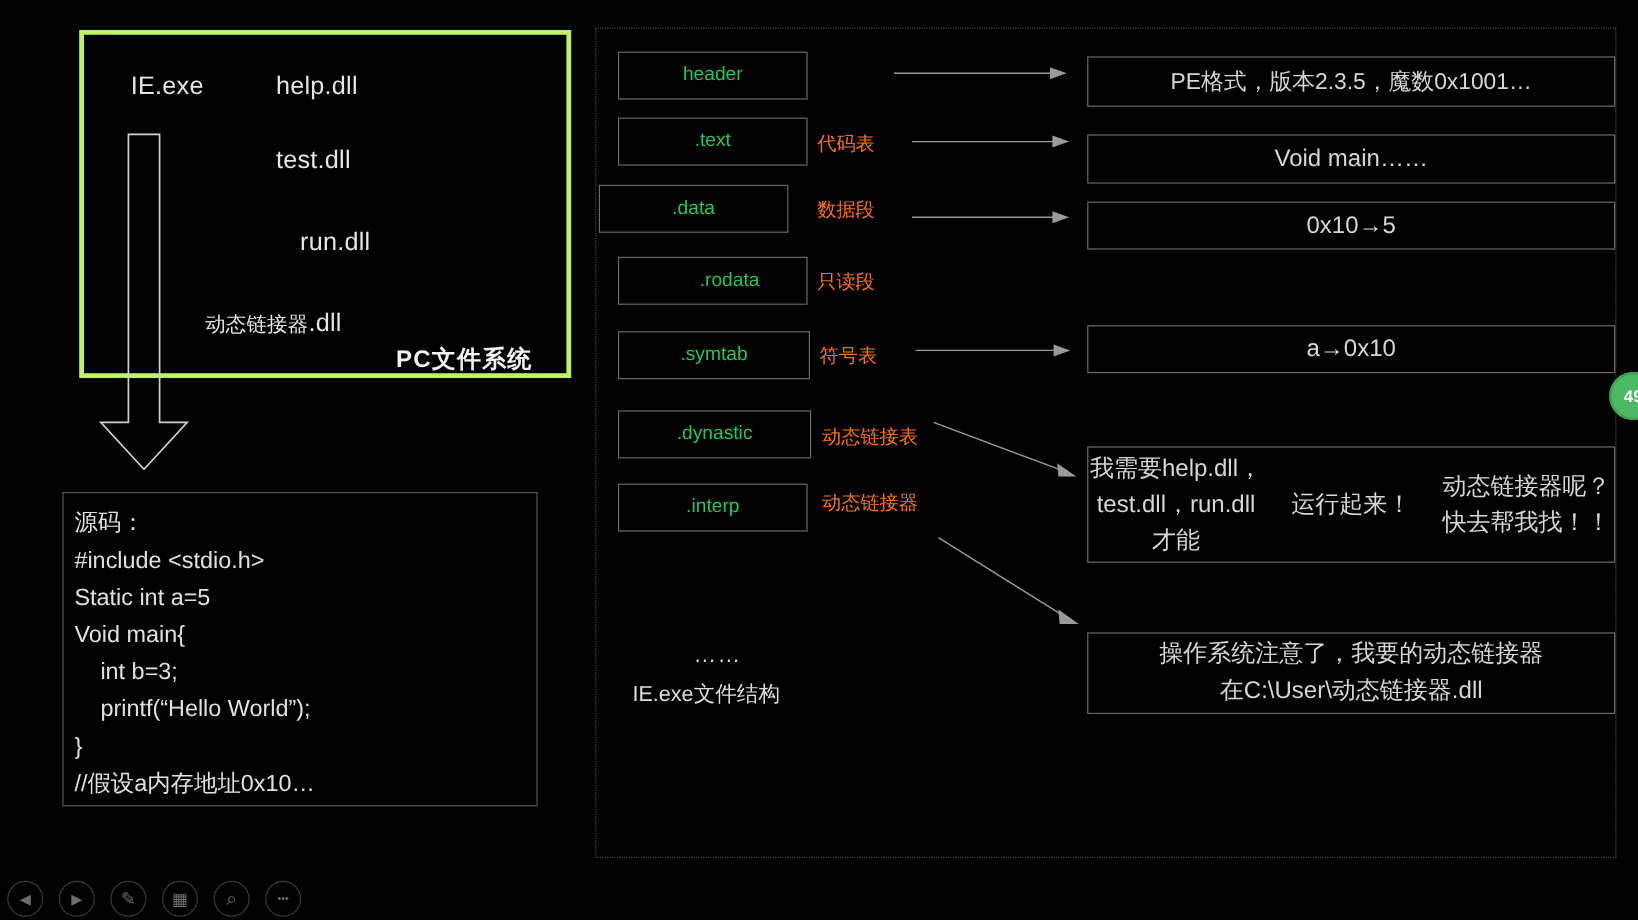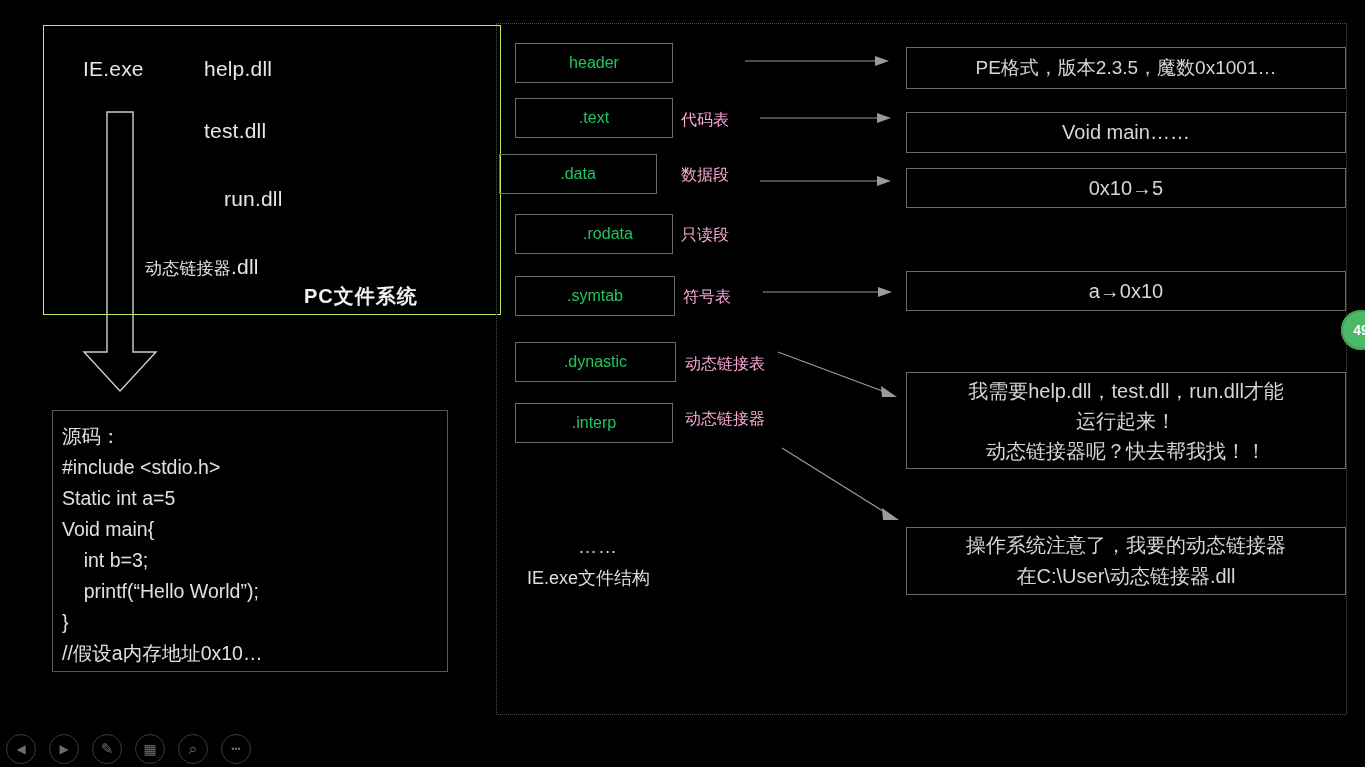--- a/index.html
+++ b/index.html
@@ -12,22 +12,22 @@
     height: 767px;
     position: relative;
     overflow: hidden;
     font-family: "Liberation Sans", "DejaVu Sans", sans-serif;
     color: #d8d8d8;
   }
   .abs { position: absolute; }
 
   
   #fs-panel {
-    left: 43px; top: 25px; width: 458px; height: 290px;
-    border: 1px solid #bef264;
+    left: 66px; top: 25px; width: 410px; height: 290px;
+    border: 4px solid #bef264;
     box-sizing: border-box;
   }
   .fs-label {
     font-size: 21px;
     color: #e6e6e6;
     white-space: nowrap;
     letter-spacing: .2px;
   }
 
   
@@ -60,21 +60,21 @@
     box-sizing: border-box;
     height: 40px;
     display: flex;
     align-items: center;
     justify-content: center;
     font-size: 16px;
     color: #22c55e;
   }
   .sec-cn {
     font-size: 16px;
-    color: #f9a8d4;
+    color: #f97316;
     white-space: nowrap;
   }
 
   
   .val-box {
     border: 1px solid #6a6a6a;
     box-sizing: border-box;
     display: flex;
     align-items: center;
     justify-content: center;
@@ -199,21 +199,21 @@
 <div class="abs val-box" style="left:906px;top:112px;width:440px;height:41px;font-size:20px;">
   <span class="vtext">Void main……</span>
 </div>
 <div class="abs val-box" style="left:906px;top:168px;width:440px;height:40px;font-size:20px;">
   <span class="vtext">0x10→5</span>
 </div>
 <div class="abs val-box" style="left:906px;top:271px;width:440px;height:40px;font-size:20px;">
   <span class="vtext">a→0x10</span>
 </div>
 
-<div class="abs val-box" style="left:906px;top:372px;width:440px;height:97px;flex-direction:column;font-size:20px;line-height:30px;">
+<div class="abs val-box" style="left:906px;top:372px;width:440px;height:97px;flex-direction:row;font-size:20px;line-height:30px;">
   <div class="vtext">我需要help.dll，test.dll，run.dll才能</div>
   <div class="vtext">运行起来！</div>
   <div class="vtext">动态链接器呢？快去帮我找！！</div>
 </div>
 
 <div class="abs val-box" style="left:906px;top:527px;width:440px;height:68px;flex-direction:column;font-size:20px;line-height:31px;">
   <div class="vtext">操作系统注意了，我要的动态链接器</div>
   <div class="vtext">在C:\User\动态链接器.dll</div>
 </div>
 

